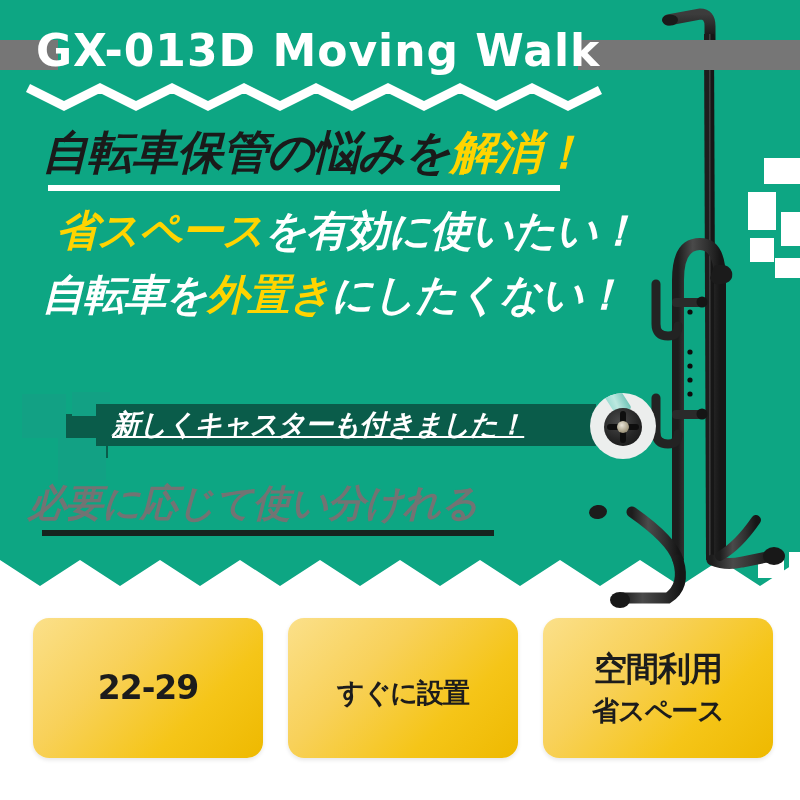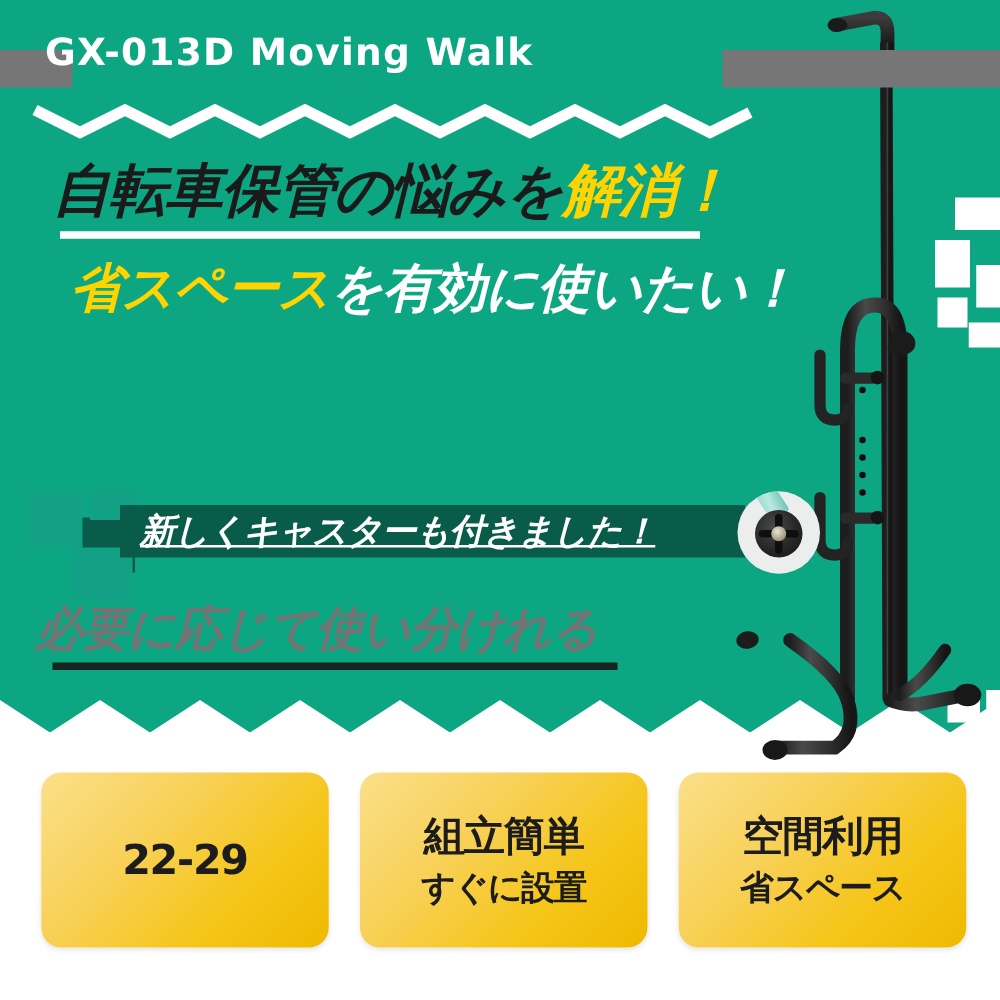--- a/index.html
+++ b/index.html
@@ -35,21 +35,21 @@
       280px 586px, 240px 560px, 200px 586px, 160px 560px,
       120px 586px, 80px 560px, 40px 586px, 0 560px );
   }
 
   
   .gray-bar-left  { position:absolute; left:0;   top:40px; width:58px;  height:30px; background:#767676; }
   .gray-bar-right { position:absolute; left:578px; top:40px; width:222px; height:30px; background:#767676; }
 
   .title {
     position:absolute; left:36px; top:25px;
-    font-size:30px; font-weight:700; color:#ffffff;
+    font-size:44px; font-weight:700; color:#ffffff;
     letter-spacing:1px; white-space:nowrap;
     font-family:"DejaVu Sans", sans-serif;
   }
 
   .zigzag-head { position:absolute; left:24px; top:80px; width:580px; height:36px; }
 
   
   .copy { position:absolute; left:0; top:0; width:800px; height:620px; }
 
   .jp {
@@ -237,20 +237,21 @@
   </svg>
 
   <div class="copy">
 
     <div class="jp hl-main"><span>自転車保管の悩みを</span><span class="accent">解消</span><span class="accent">！</span></div>
 
     <div class="rule-white"></div>
 
     <div class="jp l2"><span class="accent">省スペース</span><span>を有効に使いたい！</span></div>
 
+    <div class="jp l3"><span>自転車を</span><span class="accent">外置き</span><span>にしたくない！</span></div>
 
   </div>
 
   <div class="checker">
     <div class="ck" style="left:0;   top:2px;  width:44px; height:44px; background:#12a184;"></div>
     <div class="ck" style="left:44px; top:22px; width:42px; height:44px; background:#0a5c4a;"></div>
     <div class="ck" style="left:50px; top:0;    width:38px; height:24px; background:#12a184;"></div>
     <div class="ck" style="left:36px; top:46px; width:48px; height:42px; background:#12a184;"></div>
   </div>
 
@@ -266,21 +267,20 @@
   </div>
 
   <div class="jp l5">必要に応じて使い分けれる</div>
   <div class="rule-dark"></div>
 
   <div class="cards">
     <div class="card c1">
       <div class="card-title">22-29</div>
     </div>
     <div class="card c2">
-      <div class="card-title">組立簡単</div>
       <div class="card-sub">すぐに設置</div>
     </div>
     <div class="card c3">
       <div class="card-title">空間利用</div>
       <div class="card-sub">省スペース</div>
     </div>
   </div>
 
 </div>
 

